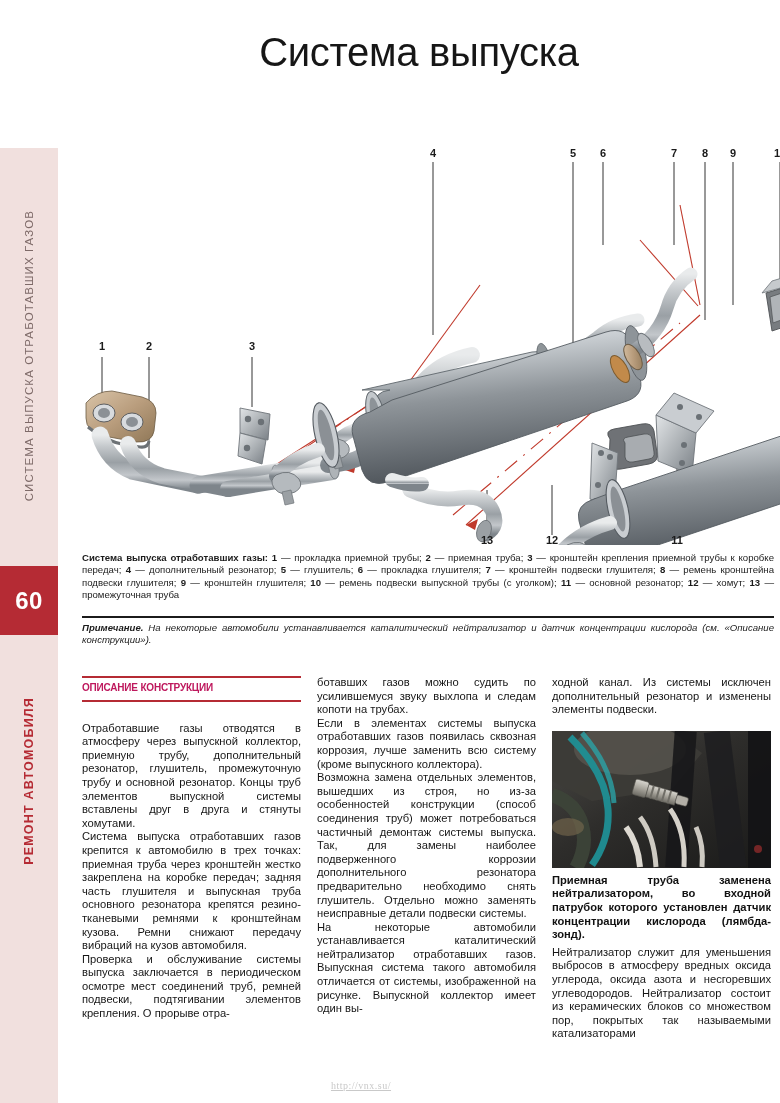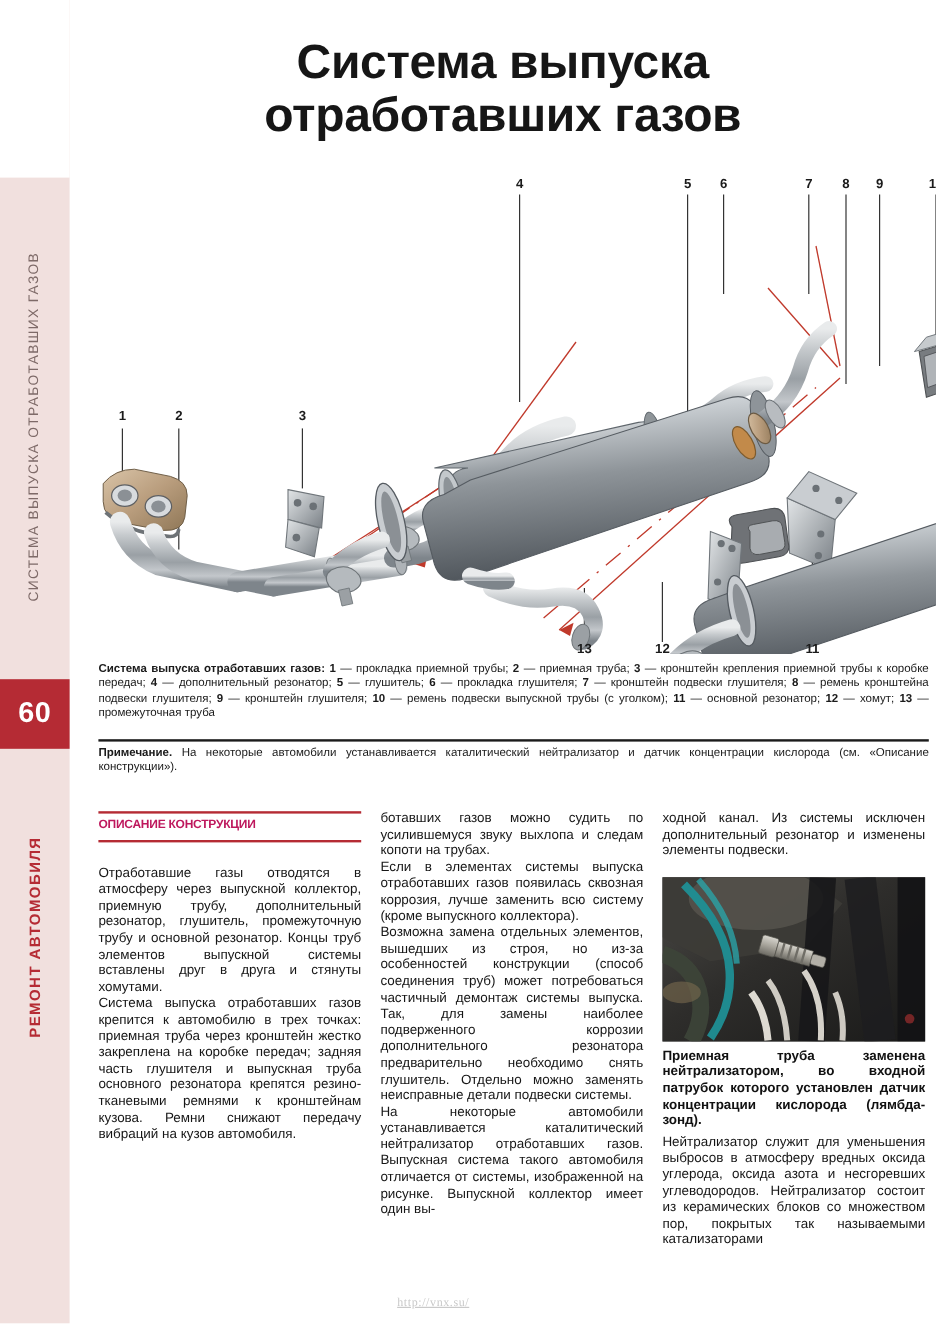--- a/index.html
+++ b/index.html
@@ -24,21 +24,21 @@
     position:absolute;left:0;top:150px;width:58px;height:412px;
     display:flex;align-items:center;justify-content:center;
   }
   #sidebar-chapter span{
     writing-mode:vertical-rl;
     transform:rotate(180deg);
     font-size:11.5px;letter-spacing:1.1px;
     color:#7e6a68;font-weight:400;white-space:nowrap;
   }
   #page-number-box{
-    position:absolute;left:0;top:566px;width:58px;height:58px;
+    position:absolute;left:0;top:566px;width:58px;height:69px;
     background:#b52b34;
     display:flex;align-items:center;justify-content:center;
   }
   #page-number-box span{
     color:#ffffff;font-size:24px;font-weight:bold;letter-spacing:0.5px;
   }
   #sidebar-section{
     position:absolute;left:0;top:636px;width:58px;height:290px;
     display:flex;align-items:center;justify-content:center;
   }
@@ -51,21 +51,21 @@
 
   
   #page{
     position:absolute;left:58px;top:0;width:722px;height:1103px;
   }
 
   
   #title{
     position:absolute;left:0;top:30px;width:722px;
     text-align:center;
-    font-size:40px;line-height:44px;font-weight:bold;
+    font-size:40px;line-height:44px;font-weight:normal;
     color:#161616;letter-spacing:-0.3px;
   }
   #title .l2{display:block;}
 
   
   #figure{
     position:absolute;left:22px;top:145px;width:700px;height:400px;
   }
   #figure svg{display:block;}
   .calloutnum{
@@ -75,21 +75,21 @@
   }
 
   
   #caption{
     position:absolute;left:24px;top:552px;width:692px;
     font-size:9.6px;line-height:12.4px;text-align:justify;color:#1b1b1b;
   }
   #caption b{font-weight:bold;}
 
   #note-wrap{
-    position:absolute;left:24px;top:616px;width:692px;
+    position:absolute;left:24px;top:616px;width:692px;font-style:italic;
   }
   #note-rule{
     width:692px;height:2px;background:#1b1b1b;margin-bottom:4px;
   }
   #note{
     font-size:9.6px;line-height:12.4px;text-align:justify;color:#1b1b1b;
   }
   #note b{font-weight:bold;}
 
   
@@ -153,21 +153,20 @@
 
   <div id="sidebar-section">
     <span>РЕМОНТ АВТОМОБИЛЯ</span>
   </div>
 </div>
 
 <div id="page">
 
   <div id="title">
     <span class="l1">Система выпуска</span>
-    <span class="l2">отработавших газов</span>
   </div>
 
   <div id="figure">
     <svg width="700" height="400" viewBox="0 0 700 400" xmlns="http://www.w3.org/2000/svg">
       <defs>
         <linearGradient id="pipeG" x1="0" y1="0" x2="0" y2="1">
           <stop offset="0%" stop-color="#e9ebec"></stop>
           <stop offset="22%" stop-color="#c6cacd"></stop>
           <stop offset="55%" stop-color="#9aa0a5"></stop>
           <stop offset="80%" stop-color="#c3c7cb"></stop>
@@ -350,41 +349,42 @@
         <text class="calloutnum" x="653" y="12">9</text>
         <text class="calloutnum" x="700" y="12">10</text>
         <text class="calloutnum" x="597" y="399">11</text>
         <text class="calloutnum" x="472" y="399">12</text>
         <text class="calloutnum" x="407" y="399">13</text>
       </g>
     </svg>
   </div>
 
   <div id="caption">
-    <b>Система выпуска отработавших газов:</b>
+    <b>Система выпуска отработавших газы:</b>
     <span id="caption-items"> <b>1</b><span> — прокладка приемной трубы;</span> <b>2</b><span> — приемная труба;</span> <b>3</b><span> — кронштейн крепления приемной трубы к коробке передач;</span> <b>4</b><span> — дополнительный резонатор;</span> <b>5</b><span> — глушитель;</span> <b>6</b><span> — прокладка глушителя;</span> <b>7</b><span> — кронштейн подвески глушителя;</span> <b>8</b><span> — ремень кронштейна подвески глушителя;</span> <b>9</b><span> — кронштейн глушителя;</span> <b>10</b><span> — ремень подвески выпускной трубы (с уголком);</span> <b>11</b><span> — основной резонатор;</span> <b>12</b><span> — хомут;</span> <b>13</b><span> — промежуточная труба</span></span>
   </div>
 
   <div id="note-wrap">
     <div id="note-rule"></div>
     <div id="note">
       <b>Примечание.</b>
       <span>На некоторые автомобили устанавливается каталитический нейтрализатор и датчик концентрации кислорода (см. «Описание конструкции»).</span>
     </div>
   </div>
 
   <div class="col" id="col1">
     <div class="sec-head">
       <div class="rule-top"></div>
       <h2>ОПИСАНИЕ КОНСТРУКЦИИ</h2>
       <div class="rule-bot"></div>
     </div>
     <div class="body-text" id="col1-body">
         <p>Отработавшие газы отводятся в атмосферу через выпускной коллектор, приемную трубу, дополнительный резонатор, глушитель, промежуточную трубу и основной резонатор. Концы труб элементов выпускной системы вставлены друг в друга и стянуты хомутами.</p>
         <p>Система выпуска отработавших газов крепится к автомобилю в трех точках: приемная труба через кронштейн жестко закреплена на коробке передач; задняя часть глушителя и выпускная труба основного резонатора крепятся резино-тканевыми ремнями к кронштейнам кузова. Ремни снижают передачу вибраций на кузов автомобиля.</p>
+        <p>Проверка и обслуживание системы выпуска заключается в периодическом осмотре мест соединений труб, ремней подвески, подтягивании элементов крепления. О прорыве отра-</p>
       </div>
   </div>
 
   <div class="col" id="col3">
     <div id="col3-top">
         <p>ходной канал. Из системы исключен дополнительный резонатор и изменены элементы подвески.</p>
       </div>
 
     <div id="photo">
       <svg width="219" height="137" viewBox="0 0 219 137" xmlns="http://www.w3.org/2000/svg">

